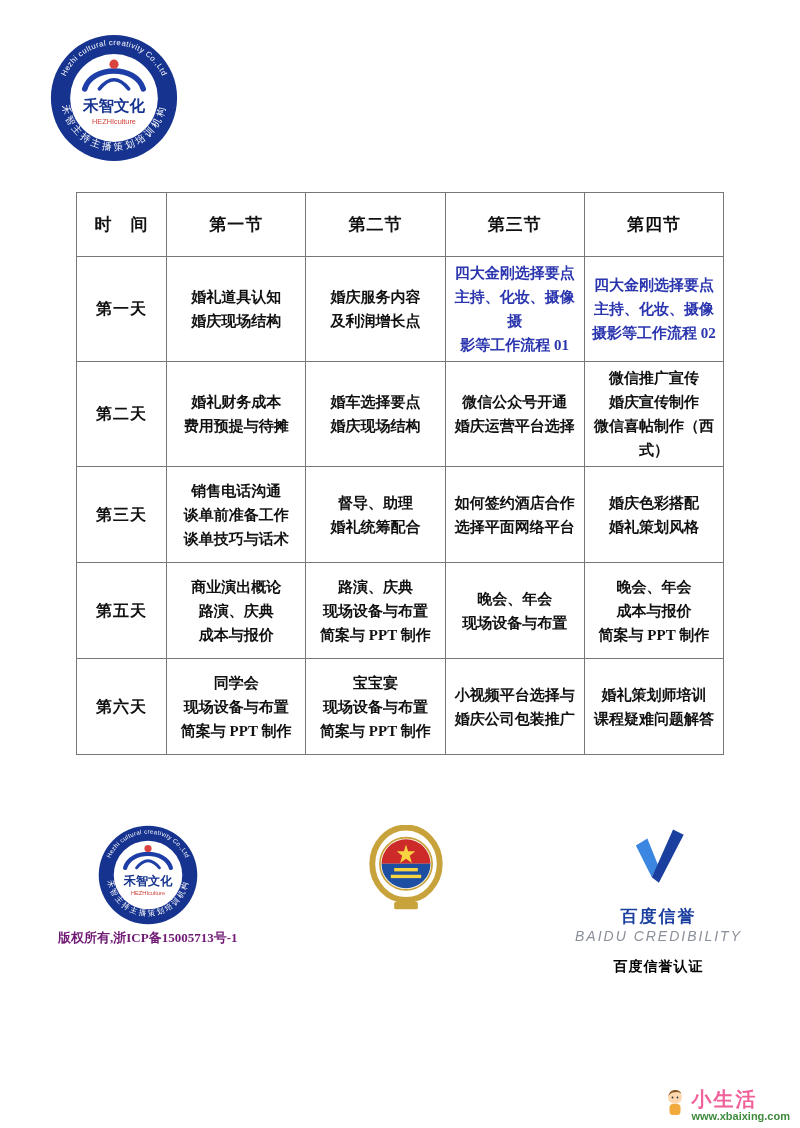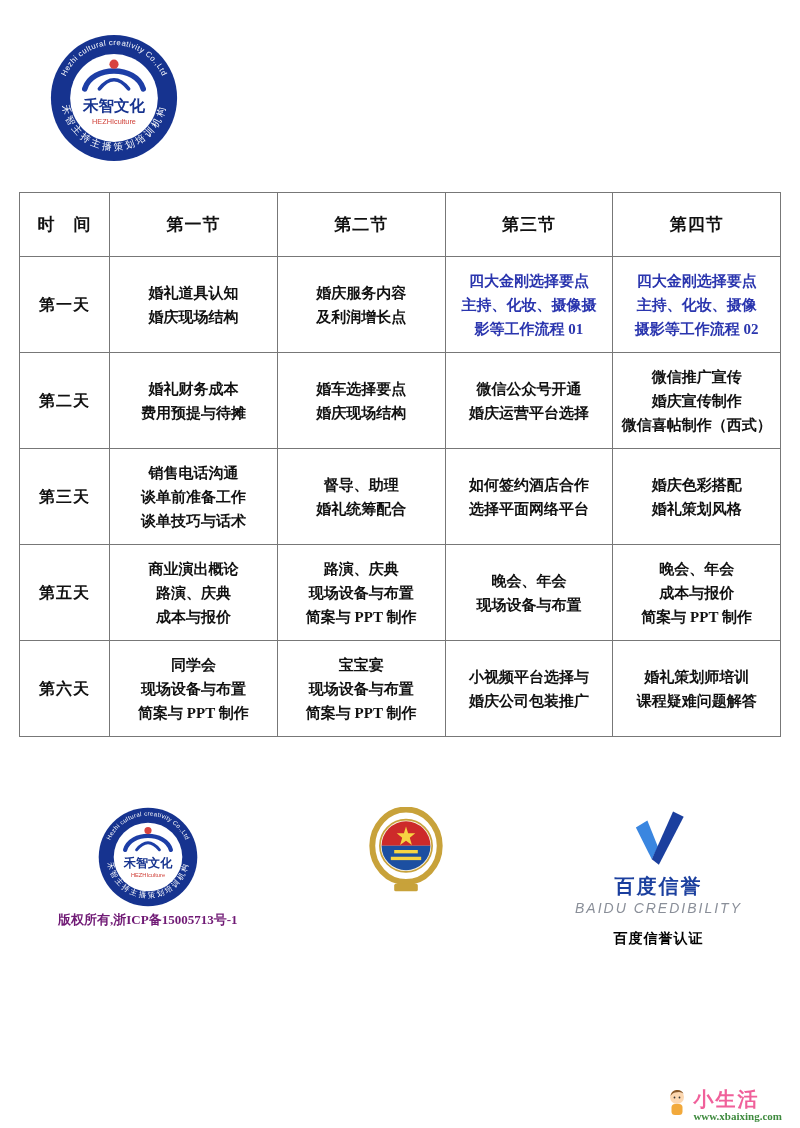--- a/index.html
+++ b/index.html
@@ -8,47 +8,47 @@
     width:800px; height:1128px; position:relative; overflow:hidden;
     font-family:"Liberation Serif","DejaVu Serif",serif; color:#111;
   }
   .header { display:flex; align-items:center; padding:34px 42px 0 50px; gap:14px; }
   .logo-wrap { flex:0 0 auto; line-height:0; }
   .page-title {
     flex:1; text-align:center; font-size:43px; font-weight:bold;
     letter-spacing:3px; color:#000; font-family:"Liberation Serif","DejaVu Serif",serif;
   }
   table.course-table {
-    border-collapse:collapse; table-layout:fixed; width:762px; margin:30px auto 0;
+    border-collapse:collapse; table-layout:fixed; width:648px; margin:30px auto 0;
   }
   .course-table col.c-time { width:90px; }
   .course-table th, .course-table td {
     border:1px solid #777; text-align:center; vertical-align:middle; font-weight:bold;
     padding:4px 6px;
   }
   .course-table th { height:64px; font-size:17px; letter-spacing:1px; }
   .course-table td { height:96px; font-size:15px; line-height:1.6; white-space:pre-line; }
   .course-table td.day-cell { font-size:16px; letter-spacing:1px; }
   .footer {
     margin-top:70px; display:flex; justify-content:space-between;
     align-items:flex-start; padding:0 58px;
   }
   .f-col { display:flex; flex-direction:column; align-items:center; }
   .f-col .icon-box { line-height:0; }
   .icp-text { margin-top:4px; font-size:13px; font-weight:bold; color:#701a75; }
   .police-text { margin-top:14px; font-size:16px; font-weight:bold; color:#000;
     font-family:"Liberation Sans","DejaVu Sans",sans-serif; }
-  .baidu-title { margin-top:2px; font-size:20px; font-weight:bold; color:#1b3f9e;
+  .baidu-title { margin-top:16px; font-size:17px; font-weight:bold; color:#1b3f9e;
     font-family:"Liberation Sans","DejaVu Sans",sans-serif; letter-spacing:2px; }
   .baidu-sub { font-size:14px; color:#8a8f99; letter-spacing:2px;
     font-family:"Liberation Sans","DejaVu Sans",sans-serif;font-style:italic; }
   .baidu-caption { margin-top:14px; font-size:14px; font-weight:bold; color:#000; letter-spacing:1px; }
   .watermark {
-    position:absolute; right:18px; bottom:6px; display:flex; align-items:flex-end; gap:5px;
-    font-family:Liberation Serif, serif;
+    position:absolute; right:10px; bottom:6px; display:flex; align-items:flex-end; gap:5px;
+    font-family:Liberation Sans, sans-serif;
   }
   .wm-text { display:flex; flex-direction:column; align-items:flex-start; line-height:1.1; }
   .wm-title { font-size:20px; font-weight:bold; color:#f0609a; letter-spacing:2px; }
   .wm-url { font-size:11px; color:#3e8a3e; font-weight:bold; }
 </style>
 </head>
 <body>
 
 <div class="page">
 

